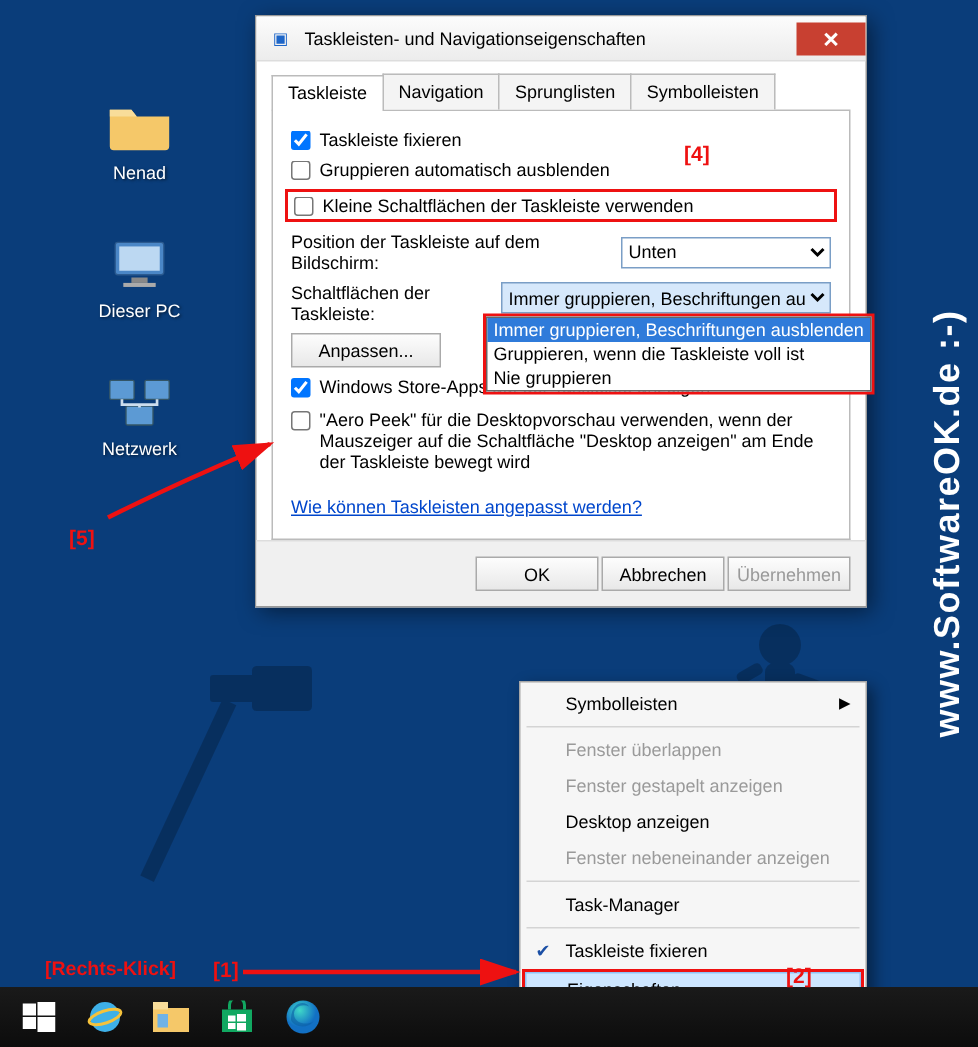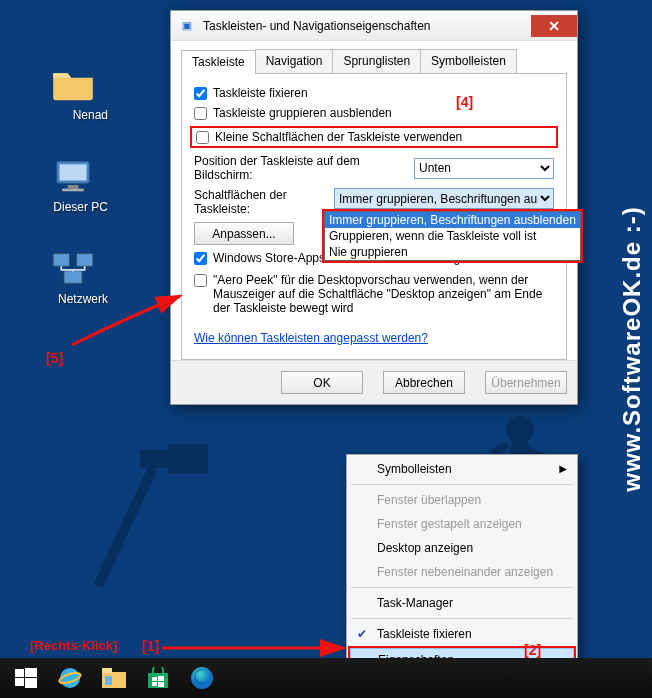--- a/index.html
+++ b/index.html
@@ -7,23 +7,24 @@
       width: 652px; height: 698px;
       background: #0a3d7a;
       font-family: "Segoe UI", Tahoma, sans-serif;
       font-size: 12px;
       position: relative;
       overflow: hidden;
     }
     .desktop-icon {
       position: absolute;
       width: 70px;
-      text-align: right;
+      text-align: center;
       color: #fff;
       cursor: pointer;
+      margin-left: 20px;
     }
     .desktop-icon .ico {
       width: 48px; height: 40px; margin: 0 auto 4px;
       display: flex; align-items: center; justify-content: center;
     }
     .desktop-icon .label { font-size: 12px; text-shadow: 1px 1px 2px rgba(0,0,0,.6); }
 
     .folder-svg { width: 44px; height: 36px; }
     .pc-svg { width: 44px; height: 36px; }
     .net-svg { width: 44px; height: 36px; }
@@ -85,21 +86,21 @@
     select.win {
       width: 100%; height: 21px; border: 1px solid #7a9ec6; font-size: 12px;
       background: #fff;
     }
     .dropdown-open-wrap { border: 2px solid #e11; }
 
     .link { color: #0046cc; text-decoration: underline; cursor: pointer; font-size: 12px; }
 
     .btnbar {
       background: #f0f0f0; border-top: 1px solid #ddd;
-      padding: 10px; display: flex; justify-content: flex-end; gap: 20px;
+      padding: 10px; display: flex; justify-content: flex-end; gap: 2px;
     }
     .winbtn {
       min-width: 82px; height: 23px; font-size: 12px;
       border: 1px solid #aaa; background: linear-gradient(#fdfdfd,#e8e8e8);
       cursor: pointer;
     }
     .winbtn.disabled { color: #999; }
 
     .context-menu {
       position: absolute; left: 346px; top: 454px; width: 232px;
@@ -196,21 +197,21 @@
       <div class="tab">Sprunglisten</div>
       <div class="tab">Symbolleisten</div>
     </div>
     <div class="tabpanel">
       <label class="cbrow">
           <input type="checkbox" checked="" style="">
           <span>Taskleiste fixieren</span>
         </label>
       <label class="cbrow">
           <input type="checkbox" style="">
-          <span>Taskleiste gruppieren ausblenden</span>
+          <span>Gruppieren automatisch ausblenden</span>
         </label>
 
       <div class="red-box">
         <label class="cbrow" style="margin-bottom:0">
             <input type="checkbox" style="">
             <span>Kleine Schaltflächen der Taskleiste verwenden</span>
           </label>
       </div>
 
       <div class="formrow">

